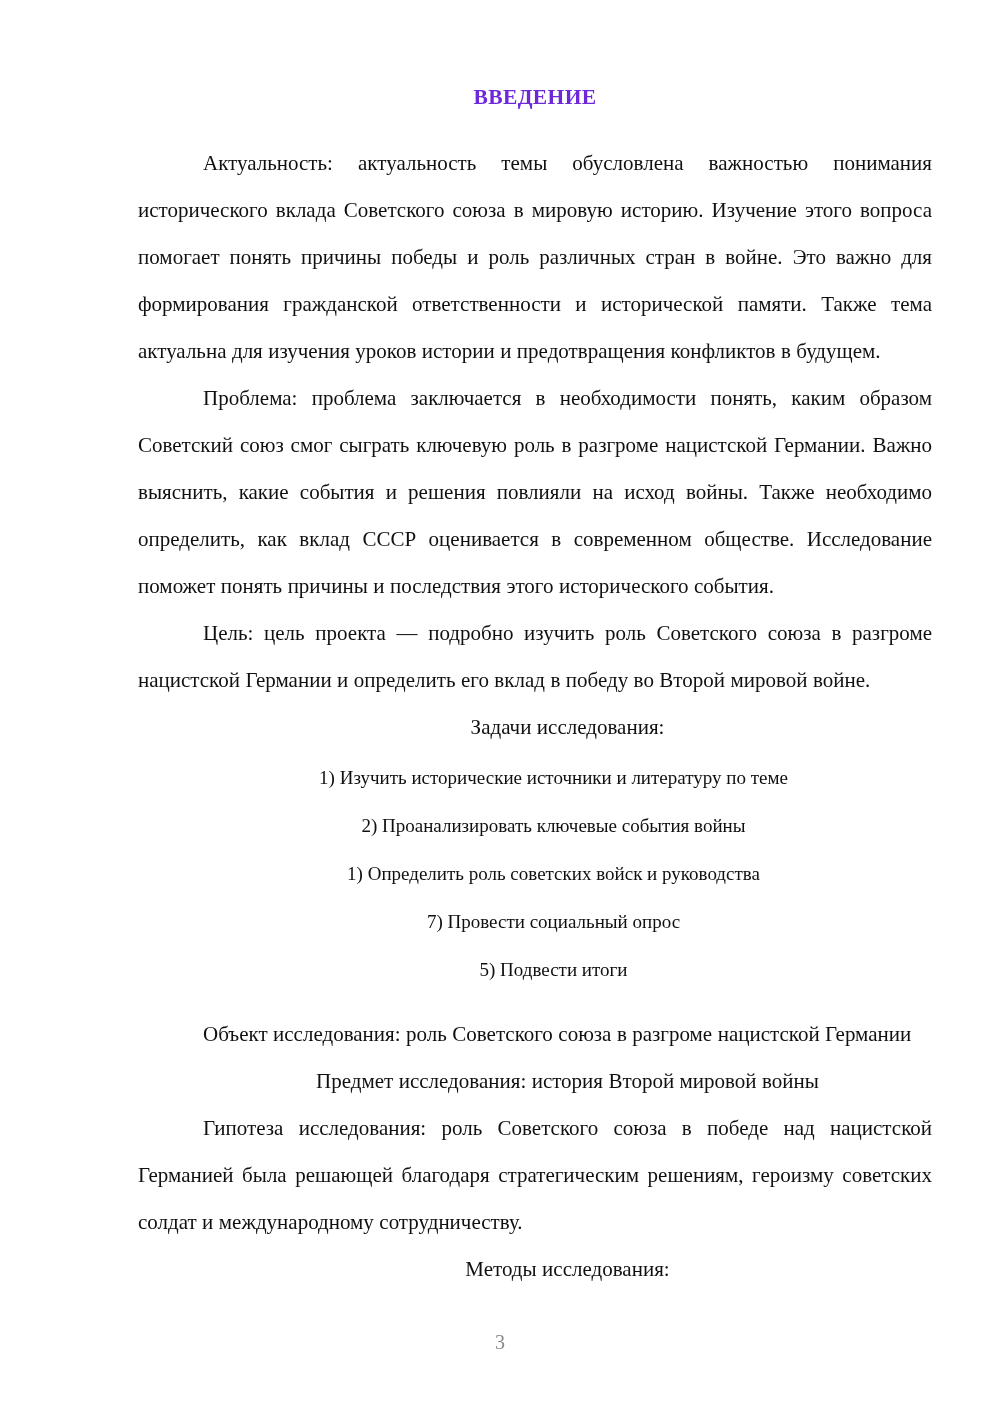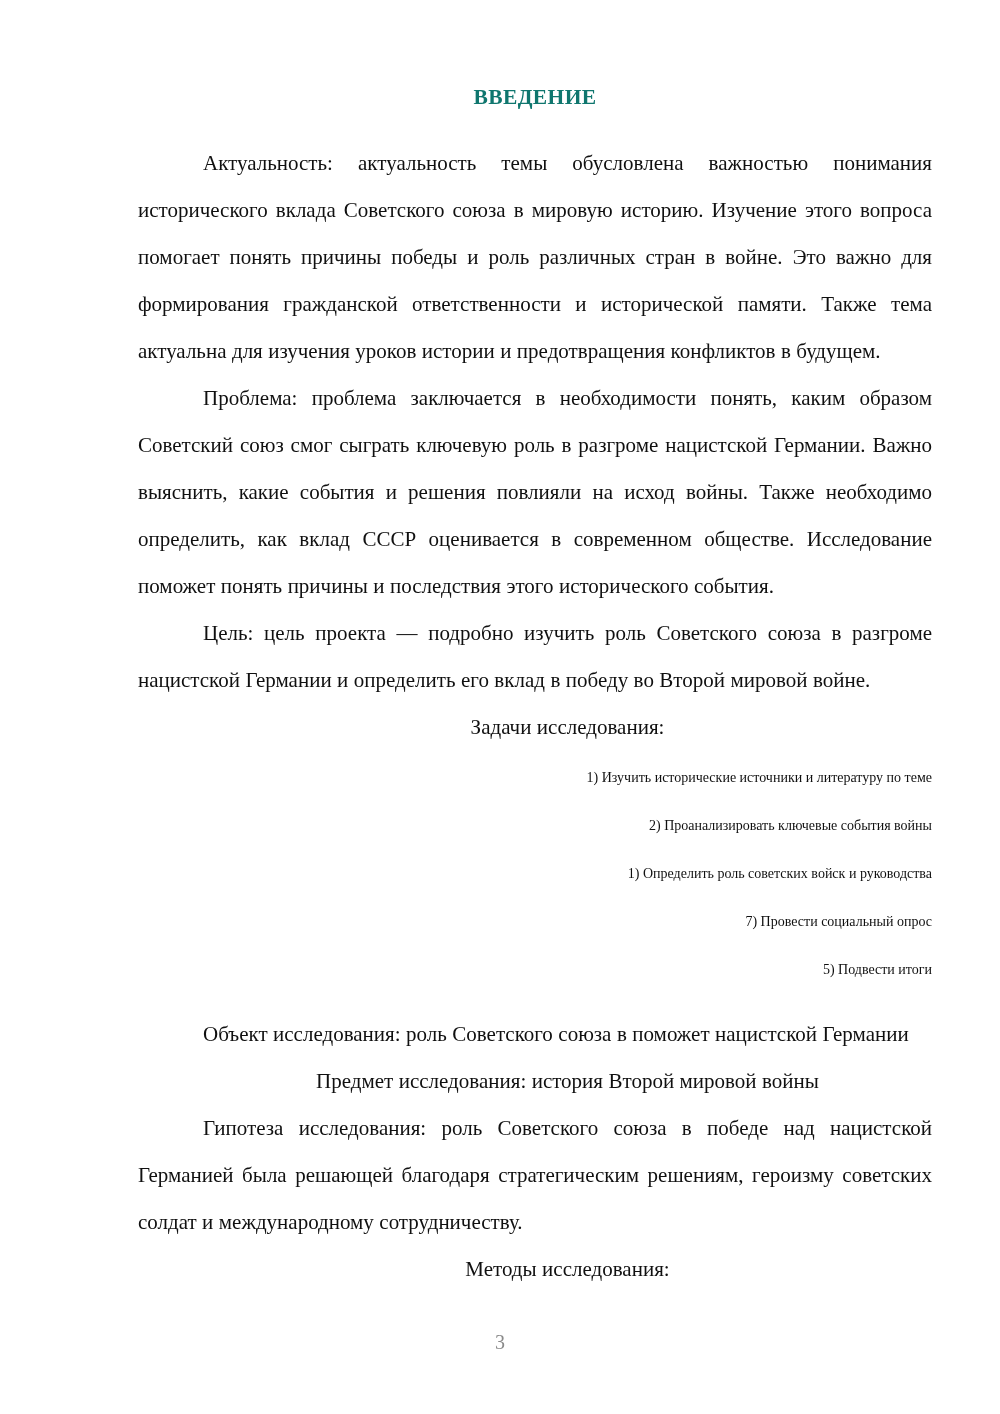--- a/index.html
+++ b/index.html
@@ -28,21 +28,21 @@
     width: 794px;
   }
 
   .doc-title {
     font-size: 21.5px;
     font-weight: bold;
     text-align: center;
     letter-spacing: 0.4px;
     line-height: 38px;
     margin: 0 0 24px 0;
-    color: #0f766e;
+    color: #6d28d9;
   }
 
   .para {
     font-size: 21px;
     line-height: 47px;
     text-align: justify;
     text-justify: inter-word;
     text-indent: 65px;
     margin: 0;
     hyphens: none;
@@ -53,23 +53,23 @@
     text-align: center;
   }
 
   .task-list {
     list-style: none;
     margin: 8px 0 6px 0;
     padding: 0;
   }
 
   .task-list li {
-    font-size: 14px;
+    font-size: 19px;
     line-height: 38.6px;
-    text-align: right;
+    text-align: center;
     padding-left: 37px;
     margin-bottom: 9.5px;
     text-indent: 0;
   }
 
   .task-list li:last-child {
     margin-bottom: 11px;
   }
 
   .spacer-sm { height: 10px; }
@@ -106,21 +106,21 @@
     <ul class="task-list">
       <li>1) Изучить исторические источники и литературу по теме</li>
       <li>2) Проанализировать ключевые события войны</li>
       <li>1) Определить роль советских войск и руководства</li>
       <li>7) Провести социальный опрос</li>
       <li>5) Подвести итоги</li>
     </ul>
 
     <div class="spacer-sm"></div>
 
-    <p class="para">Объект исследования: роль Советского союза в поможет нацистской Германии</p>
+    <p class="para">Объект исследования: роль Советского союза в разгроме нацистской Германии</p>
 
     <p class="para last-left">Предмет исследования: история Второй мировой войны</p>
 
     <p class="para">Гипотеза исследования: роль Советского союза в победе над нацистской Германией была решающей благодаря стратегическим решениям, героизму советских солдат и международному сотрудничеству.</p>
 
     <p class="para last-left">Методы исследования:</p>
 
   </div>
 
   <div class="page-number">3</div>

